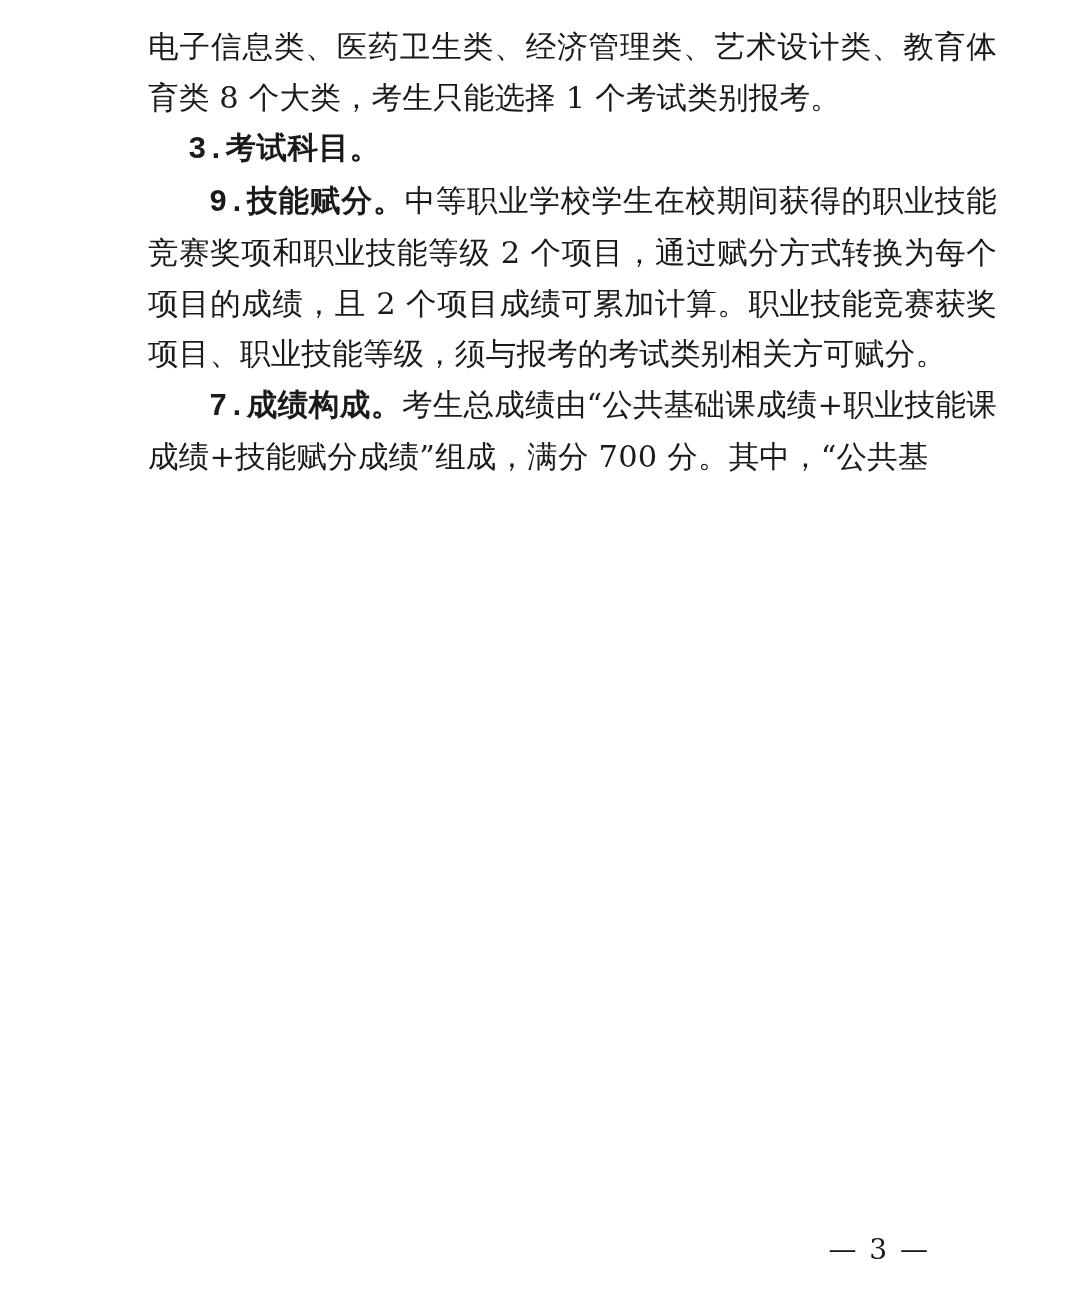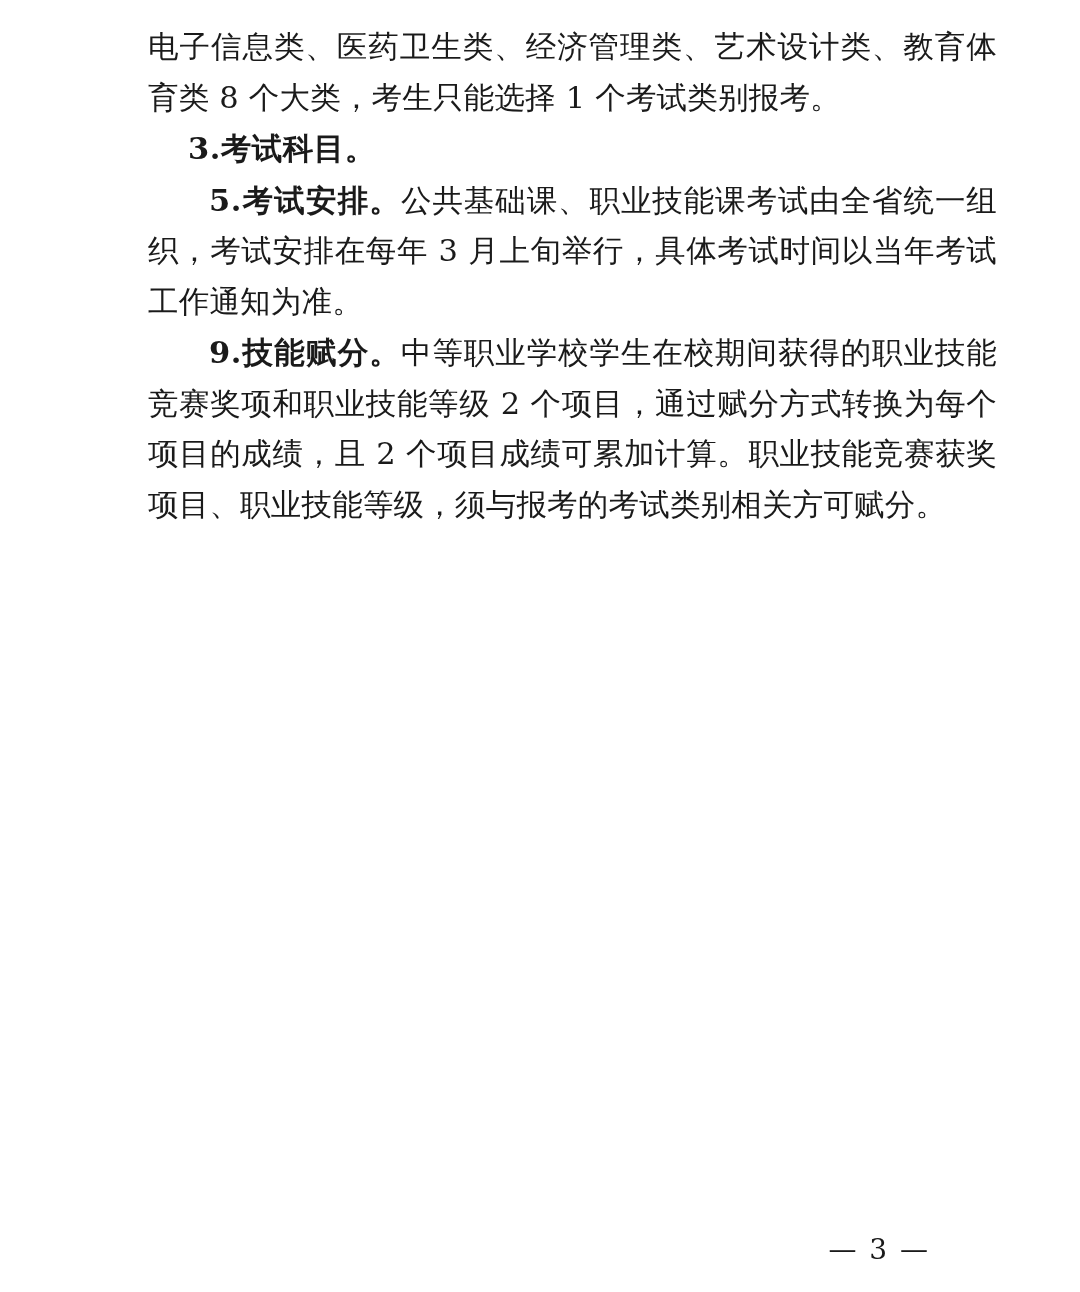--- a/index.html
+++ b/index.html
@@ -35,20 +35,21 @@
   }
   .para.indent {
     text-indent: 61px;
   }
   .para.indent-small {
     text-indent: 40px;
   }
   .lead {
     font-weight: 700;
     letter-spacing: 0.5px;
+    font-family: Liberation Mono, monospace;
   }
   .page-number {
     position: absolute;
     bottom: 26px;
     right: 150px;
     font-size: 28px;
     letter-spacing: 2px;
     color: #1a1a1a;
   }
 </style>
@@ -60,25 +61,25 @@
 
     <p class="para">电子信息类、医药卫生类、经济管理类、艺术设计类、教育体育类 8 个大类，考生只能选择 1 个考试类别报考。</p>
 
     <p class="para indent-small">
       <span class="lead">3.考试科目。</span><span></span>
     </p>
 
 
 
 
-    <p class="para indent">
-      <span class="lead">5.考试安排。</span><span>公共基础课、职业技能课考试由全省统一组织，考试安排在每年 3 月上旬举行，具体考试时间以当年考试工作通知为准。</span>
-    </p>
 
     <p class="para indent">
       <span class="lead">9.技能赋分。</span><span>中等职业学校学生在校期间获得的职业技能竞赛奖项和职业技能等级 2 个项目，通过赋分方式转换为每个项目的成绩，且 2 个项目成绩可累加计算。职业技能竞赛获奖项目、职业技能等级，须与报考的考试类别相关方可赋分。</span>
     </p>
 
+    <p class="para indent">
+      <span class="lead">7.成绩构成。</span><span>考生总成绩由“公共基础课成绩+职业技能课成绩+技能赋分成绩”组成，满分 700 分。其中，“公共基</span>
+    </p>
 
   </div>
 
   <div class="page-number">— 3 —</div>
 </div>
 
 </body></html>

